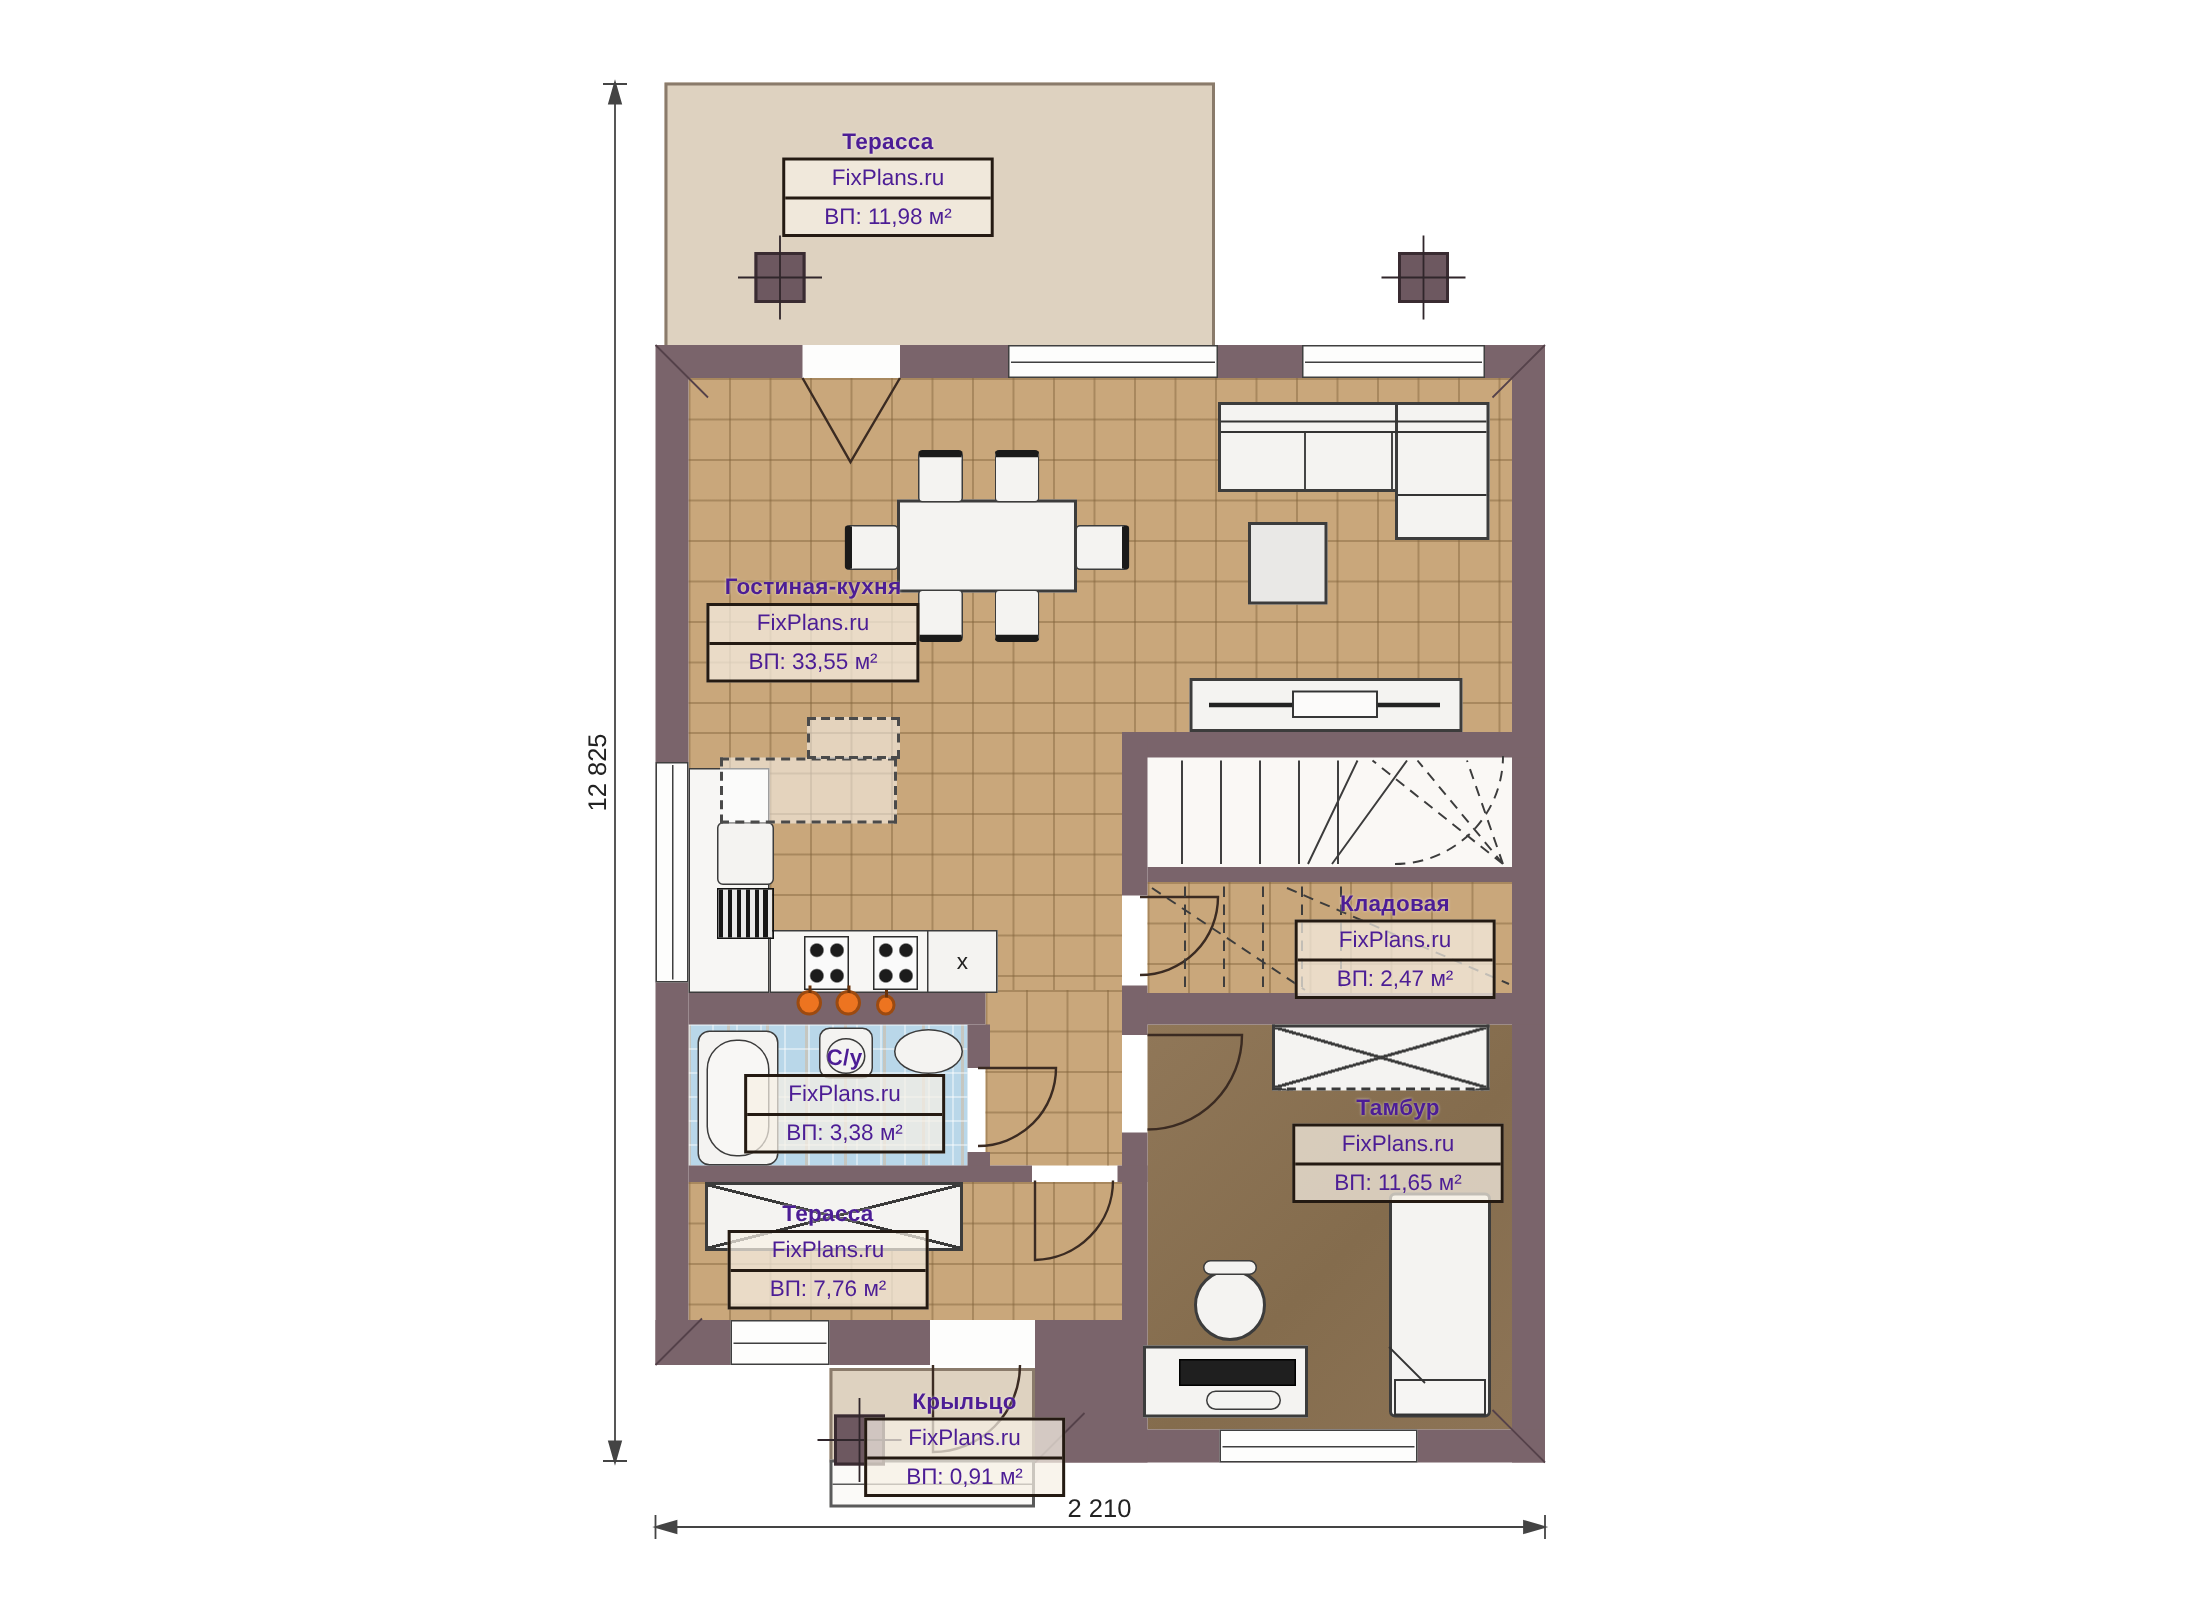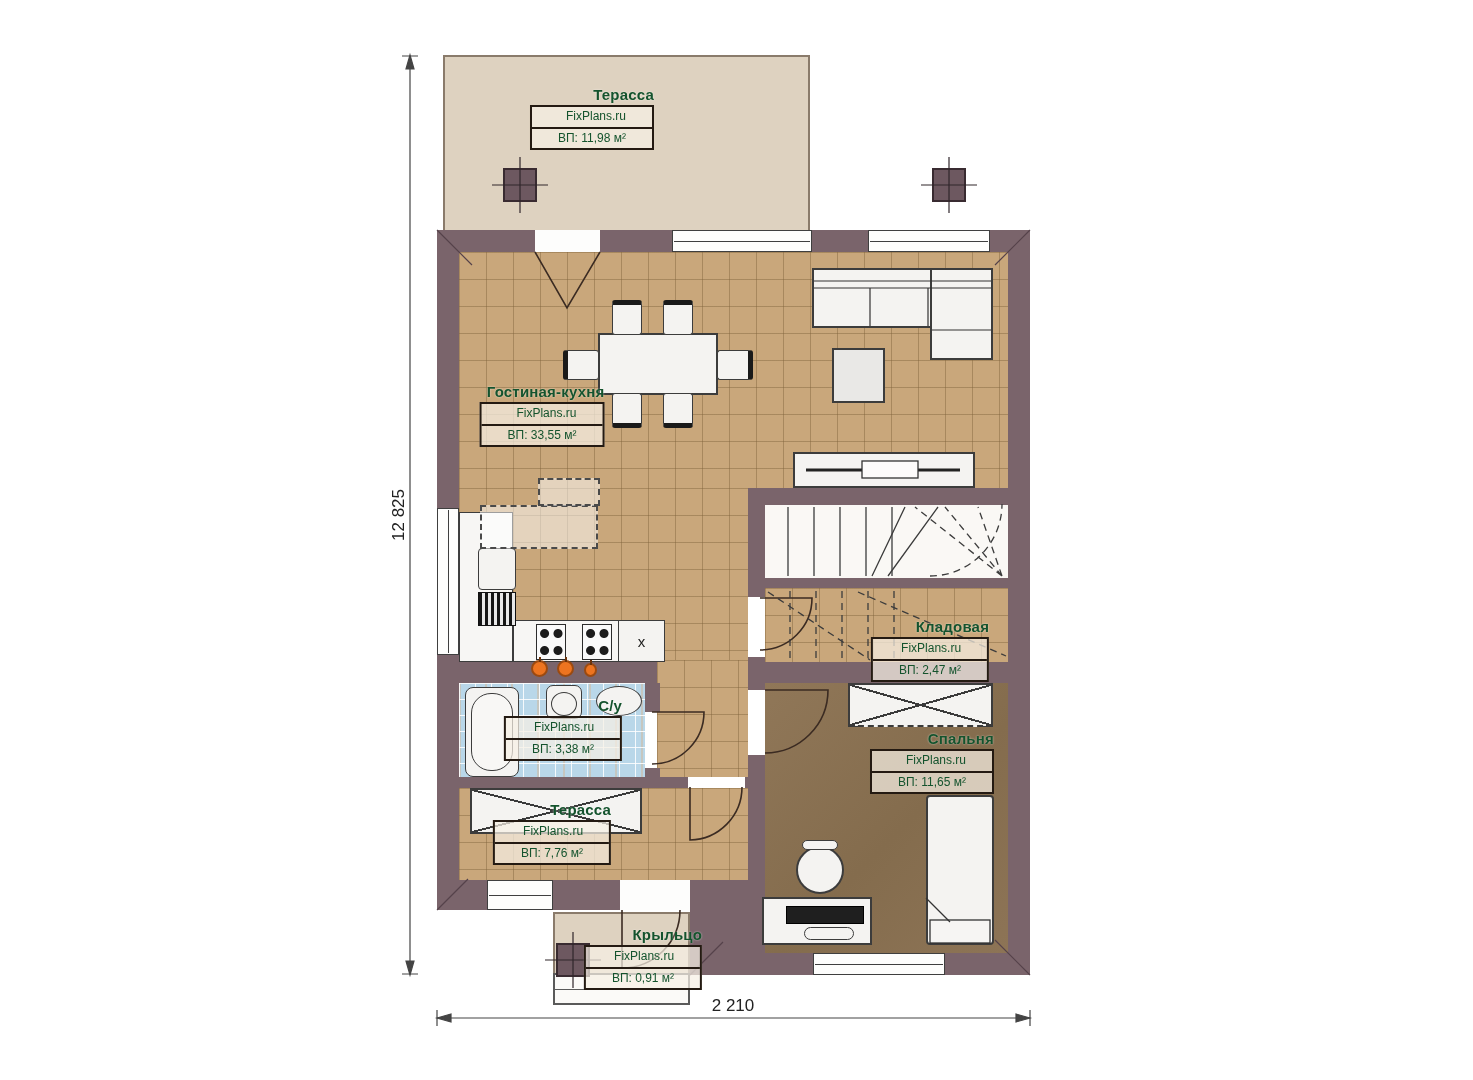--- a/index.html
+++ b/index.html
@@ -34,24 +34,24 @@
   .fx{position:absolute;background:#ed7420;border:2px solid #9c4a10;border-radius:50%;box-sizing:border-box;z-index:4}
   .fx::after{content:"";position:absolute;left:50%;top:-5px;width:2px;height:5px;margin-left:-1px;background:#6b3209}
   .burner{position:absolute;background-color:#fafafa;border:1px solid #2c2c2c;box-sizing:border-box;z-index:4;
      background-image:radial-gradient(circle at 27% 25%,#1c1c1c 4px,transparent 5px),
                       radial-gradient(circle at 75% 25%,#1c1c1c 4px,transparent 5px),
                       radial-gradient(circle at 27% 75%,#1c1c1c 4px,transparent 5px),
                       radial-gradient(circle at 75% 75%,#1c1c1c 4px,transparent 5px)}
   .drain{position:absolute;border:1px solid #111;background:repeating-linear-gradient(90deg,#161616 0 3px,#e8e8e8 3px 6px);z-index:4;box-sizing:border-box}
   .fridge{display:flex;align-items:center;justify-content:center;font-size:15px;color:#222}
   .round{border-radius:50%}
-  .label{position:absolute;transform:translateX(-50%);text-align:right;z-index:5;color:#14532d;white-space:nowrap}
+  .label{position:absolute;transform:translateX(-50%);text-align:center;z-index:5;color:#4c1d95;white-space:nowrap}
   .label .title{font-weight:700;font-size:15px;letter-spacing:.2px;text-shadow:0 0 2px rgba(255,255,255,.65)}
   .label .box{display:inline-block;border:2px solid #241a12;background:rgba(246,240,228,.72);margin-top:2px}
-  .label .row{font-size:12px;padding:2px 26px;line-height:1.3}
+  .label .row{font-size:15px;padding:2px 26px;line-height:1.3}
   .label .row+.row{border-top:2px solid #241a12}
   .dim{position:absolute;color:#222;font-size:17px;z-index:5}
   .svgo{position:absolute;left:0;top:0;z-index:4;pointer-events:none}
 </style>
 </head>
 <body>
 
 <div class="canvas">
 
   <div class="outdoor" style="left:443px;top:55px;width:367px;height:177px"></div>
@@ -189,32 +189,32 @@
   <div class="label" style="left:592px;top:86px">
     <div class="title">Терасса</div>
     <div class="box"><div class="row">FixPlans.ru</div>
     <div class="row">ВП: 11,98 м²</div></div>
   </div>
   <div class="label" style="left:542px;top:383px">
     <div class="title">Гостиная-кухня</div>
     <div class="box"><div class="row">FixPlans.ru</div>
     <div class="row">ВП: 33,55 м²</div></div>
   </div>
-  <div class="label" style="left:930px;top:618px">
+  <div class="label" style="left:930px;top:594px">
     <div class="title">Кладовая</div>
     <div class="box"><div class="row">FixPlans.ru</div>
     <div class="row">ВП: 2,47 м²</div></div>
   </div>
   <div class="label" style="left:563px;top:697px">
     <div class="title">С/у</div>
     <div class="box"><div class="row">FixPlans.ru</div>
     <div class="row">ВП: 3,38 м²</div></div>
   </div>
   <div class="label" style="left:932px;top:730px">
-    <div class="title">Спальня</div>
+    <div class="title">Тамбур</div>
     <div class="box"><div class="row">FixPlans.ru</div>
     <div class="row">ВП: 11,65 м²</div></div>
   </div>
   <div class="label" style="left:552px;top:801px">
     <div class="title">Терасса</div>
     <div class="box"><div class="row">FixPlans.ru</div>
     <div class="row">ВП: 7,76 м²</div></div>
   </div>
   <div class="label" style="left:643px;top:926px">
     <div class="title">Крыльцо</div>

